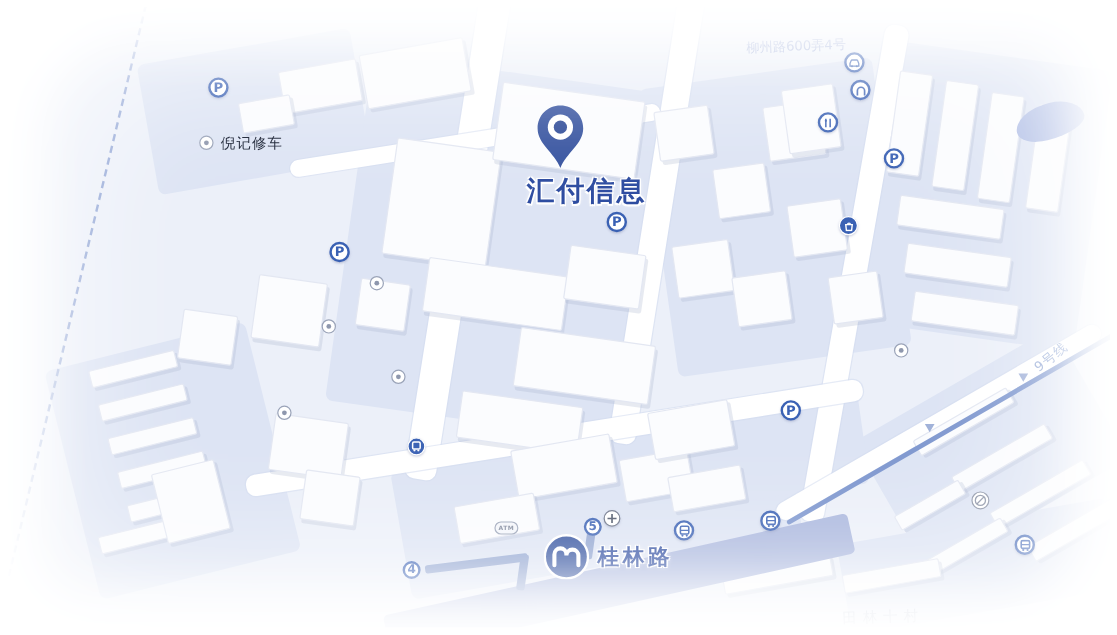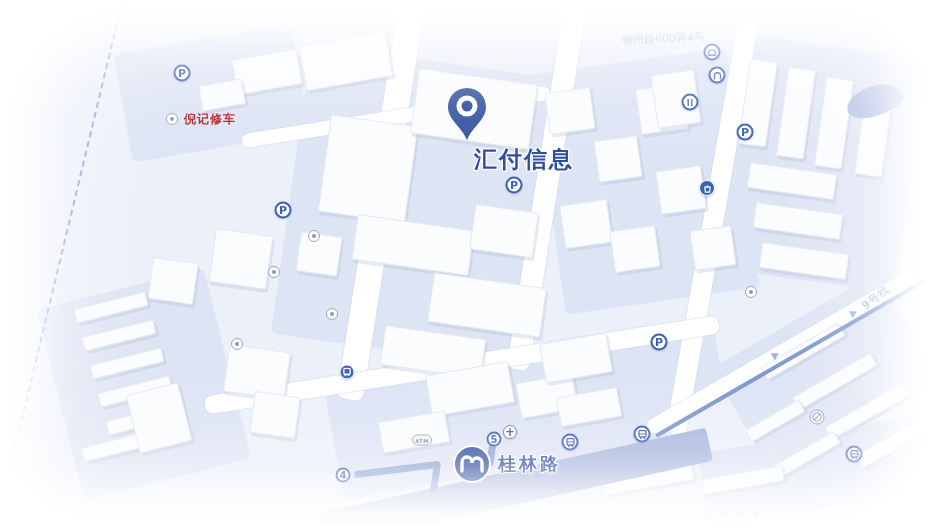--- a/index.html
+++ b/index.html
@@ -24,21 +24,21 @@
         border-radius:4px;transform:rotate(-12.5deg);}
   .line9{position:absolute;left:654px;top:432px;width:336px;height:4px;background:var(--line);
          border-radius:2px;transform:rotate(-30deg);transform-origin:left center;}
   .conn{position:absolute;background:#8fa3d0;border-radius:2px;}
   .arrow{position:absolute;width:0;height:0;border:4px solid transparent;
          border-left:7px solid #9fb0d8;}
   .water{position:absolute;left:844px;top:84px;width:58px;height:30px;background:#aab9e4;
          border-radius:55% 45% 60% 40%/60% 55% 45% 40%;transform:rotate(-14deg);}
   
   .pin{position:absolute;left:442px;top:84px;width:46px;height:56px;}
-  .dest-label{position:absolute;left:402px;top:142px;width:170px;text-align:right;
+  .dest-label{position:absolute;left:402px;top:142px;width:170px;text-align:center;
       font-size:23px;font-weight:bold;color:var(--accent);letter-spacing:2px;
       text-shadow:-1px -1px 0 #fff,1px -1px 0 #fff,-1px 1px 0 #fff,1px 1px 0 #fff,0 0 4px #fff;}
   .station{position:absolute;left:451px;top:443px;width:38px;height:38px;}
   .station-label{position:absolute;left:496px;top:450px;font-size:18px;font-weight:bold;
       color:var(--accent);letter-spacing:3px;
       text-shadow:-1px -1px 0 #fff,1px -1px 0 #fff,-1px 1px 0 #fff,1px 1px 0 #fff,0 0 4px #fff;}
   
   .map-label{position:absolute;white-space:nowrap;line-height:1;}
   
   .ic{position:absolute;display:flex;align-items:center;justify-content:center;
@@ -240,21 +240,21 @@
             <circle cx="6" cy="6" r="4.6" fill="none" stroke="currentColor" stroke-width="1.2"></circle>
             <line x1="2.8" y1="9.2" x2="9.2" y2="2.8" stroke="currentColor" stroke-width="1.2"></line>
           </svg>
         </div>
         <div class="ic t-atm" style="left: 420px; top: 438px;">ATM</div>
         <div class="ic t-cross" style="left: 508px; top: 430px;">+</div>
         <div class="ic t-metro-exit" style="left: 492px; top: 437px;">5</div>
         <div class="ic t-metro-exit" style="left: 341px; top: 473px;">4</div>
       </div>
     <div class="layer" id="labels">
-        <div class="map-label" style="left: 182px; top: 111px; font-size: 12px; color: #b91c1c; letter-spacing: 1px; transform: rotate(0deg); font-weight: bold;">倪记修车</div>
+        <div class="map-label" style="left: 182px; top: 111px; font-size: 12px; color: #0f172a; letter-spacing: 1px; transform: rotate(0deg);">倪记修车</div>
         <div class="map-label" style="left: 620px; top: 31px; font-size: 11px; color: rgb(157, 172, 216); letter-spacing: 0px; transform: rotate(-2deg);">柳州路600弄4号</div>
         <div class="map-label" style="left: 433px; top: 497px; font-size: 11px; color: rgb(170, 185, 224); letter-spacing: 1px; transform: rotate(-5deg);">19号</div>
         <div class="map-label" style="left: 700px; top: 506px; font-size: 12px; color: rgb(154, 165, 189); letter-spacing: 5px; transform: rotate(-2deg);">田林十村</div>
         <div class="map-label" style="left: 858px; top: 290px; font-size: 11px; color: rgb(143, 165, 212); letter-spacing: 1px; transform: rotate(-38deg);">9号线</div>
       </div>
 
     <div class="pin">
       <svg width="46" height="56" viewBox="0 0 46 56">
         <path d="M23 2C12 2 4 10.5 4 21c0 13 14 20 19 33 5-13 19-20 19-33C42 10.5 34 2 23 2z" fill="#35529f"></path>
         <circle cx="23" cy="20" r="10.5" fill="#ffffff"></circle>

